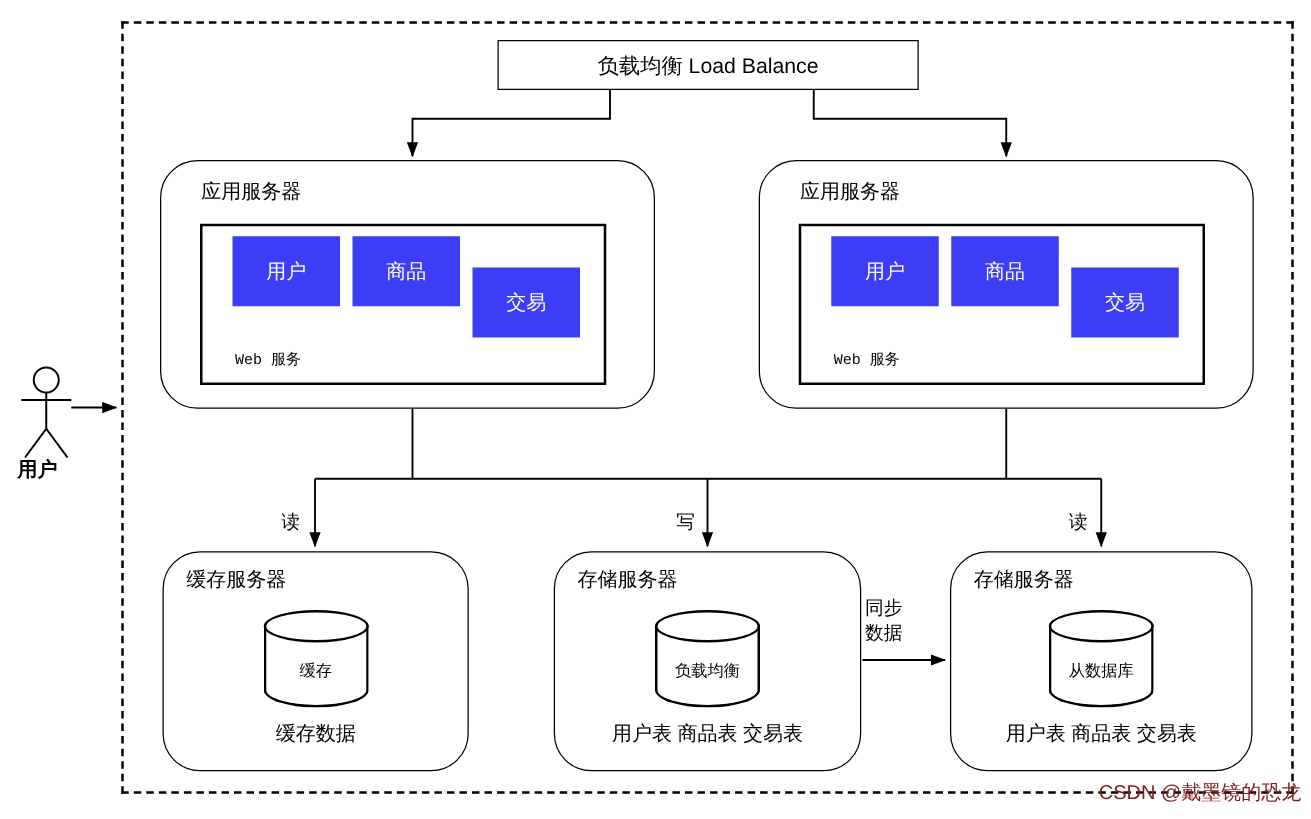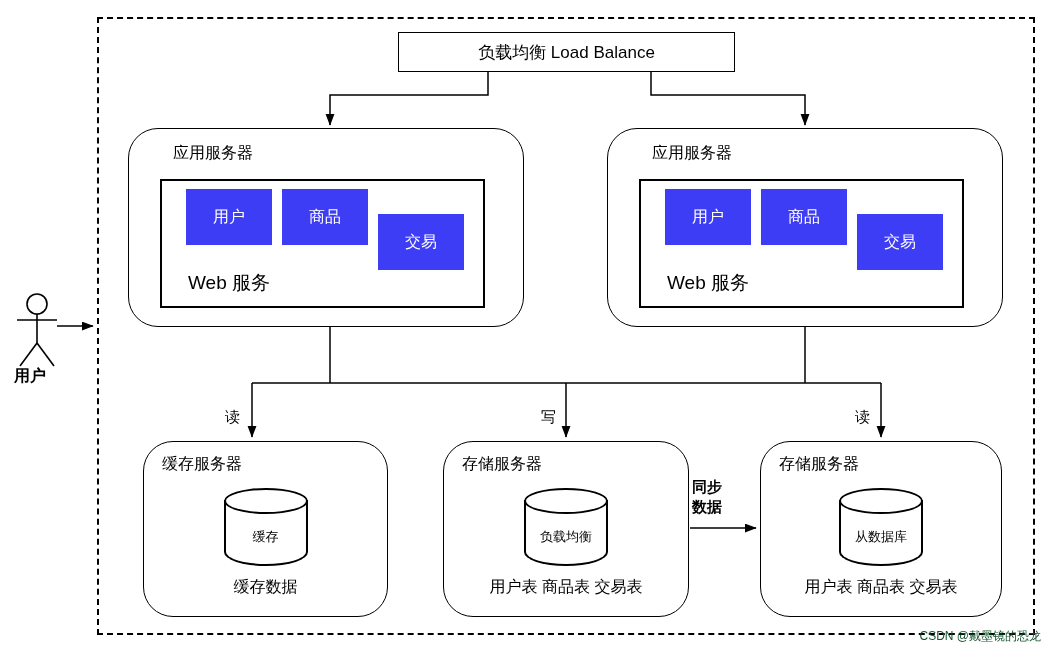--- a/index.html
+++ b/index.html
@@ -48,21 +48,21 @@
     top: 128px;
     width: 396px; height: 199px;
     border: 1.5px solid #000;
     border-radius: 30px;
     background: #fff;
   }
   .app-box.left  { left: 128px; }
   .app-box.right { left: 607px; }
   .app-title {
     position: absolute;
-    left: 44px; top: 14px;
+    left: 32px; top: 14px;
     font-size: 16px;
   }
   .web-box {
     position: absolute;
     left: 31px; top: 50px;
     width: 325px; height: 129px;
     border: 2px solid #000;
     background: #fff;
   }
   .module {
@@ -73,32 +73,33 @@
     color: #fff;
     font-size: 16px;
     display: flex; align-items: center; justify-content: center;
   }
   .module.m0 { left: 24px; }
   .module.m1 { left: 120px; }
   .module.m2 { left: 216px; margin-top: 25px; }
   .web-label {
     position: absolute;
     left: 26px; bottom: 10px;
-    font-size: 19px;
+    font-size: 12px;
+    font-family: Liberation Mono, monospace;
   }
   
   .store-box {
     position: absolute;
     top: 441px;
     height: 176px;
     border: 1.5px solid #000;
     border-radius: 30px;
     background: #fff;
   }
-  .store-box.cache  { left: 143px; width: 245px; padding-left: 46px; }
+  .store-box.cache  { left: 130px; width: 245px; padding-left: 46px; }
   .store-box.master { left: 443px; width: 246px; }
   .store-box.slave  { left: 760px; width: 242px; }
   .store-title {
     position: absolute;
     left: 18px; top: 12px;
     font-size: 16px;
   }
   .store-caption {
     position: absolute;
     left: 0; bottom: 18px;
@@ -139,42 +140,42 @@
   
   .edge-label {
     position: absolute;
     font-size: 15px;
   }
   .edge-label.read-left  { left: 184px; top: 408px; width: 56px; text-align: right; }
   .edge-label.write      { left: 500px; top: 408px; width: 56px; text-align: right; }
   .edge-label.read-right { left: 814px; top: 408px; width: 56px; text-align: right; }
   .edge-label.sync {
     left: 692px; top: 477px; width: 62px;
-    text-align: left; line-height: 20px; font-weight: bold;
+    text-align: left; line-height: 20px;
   }
   
   .actor-figure {
     position: absolute;
     left: 12px; top: 290px;
     width: 52px; height: 80px;
   }
   .actor-figure svg { display: block; }
   .actor-label {
     position: absolute;
     left: 14px; top: 366px;
     width: 52px;
     font-size: 16px;
     font-weight: bold;
   }
   
   .watermark {
     position: absolute;
     right: 8px; bottom: 10px;
-    font-size: 12px;
-    color: #14532d;
+    font-size: 16px;
+    color: #7f1d1d;
     z-index: 5;
   }
 </style>
 </head>
 <body>
 
 <div class="canvas">
 
   <div class="boundary"></div>
 

